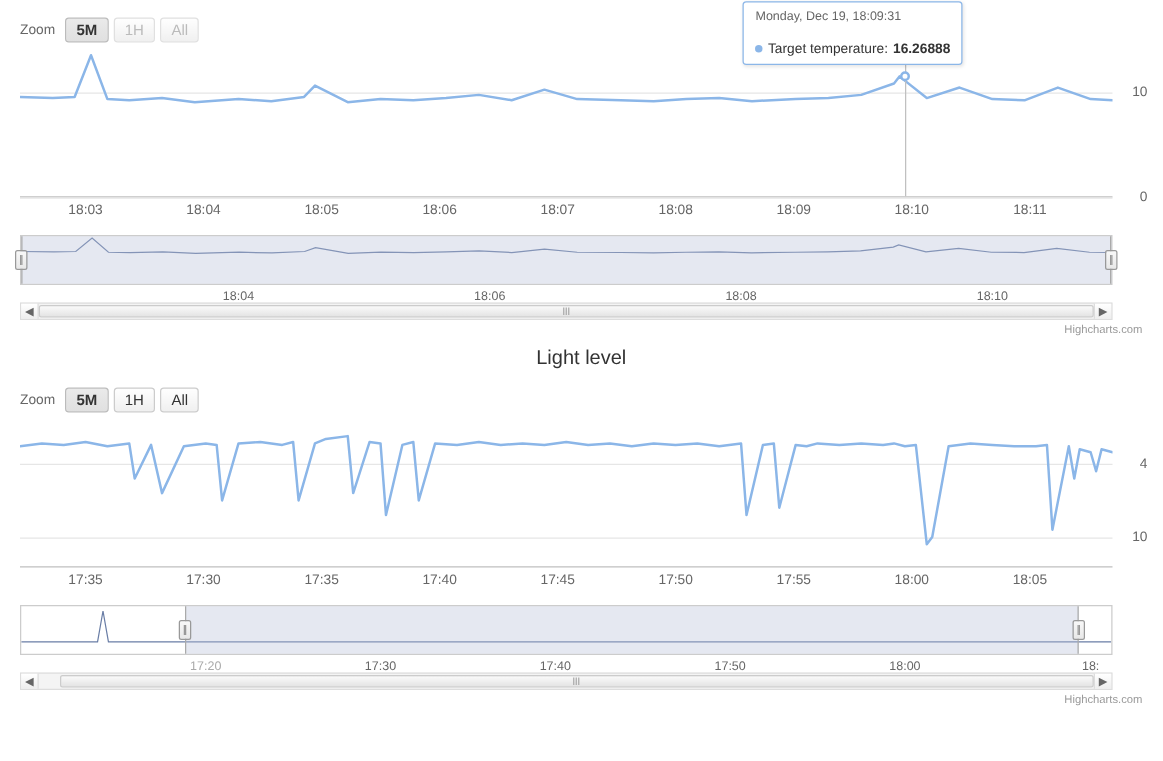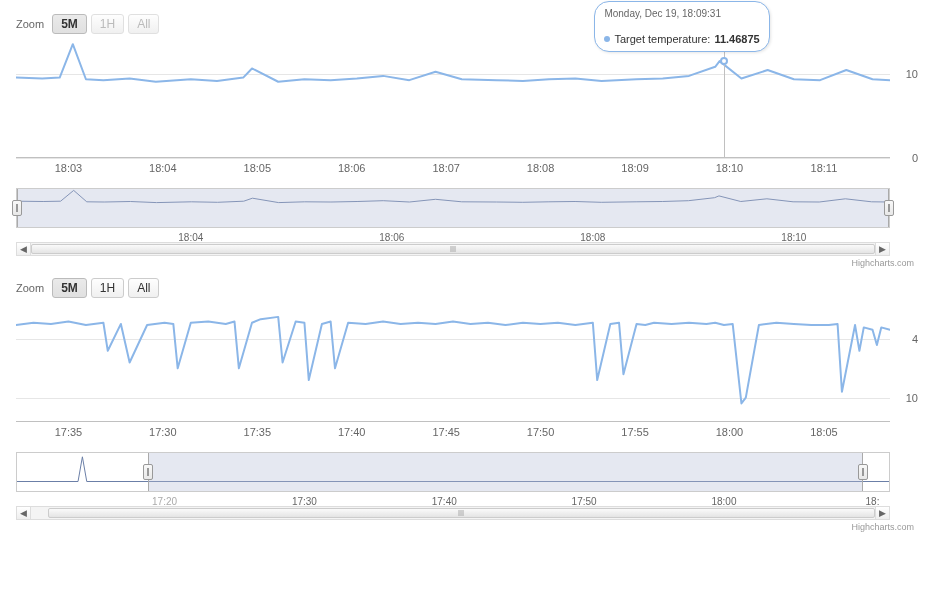--- a/index.html
+++ b/index.html
@@ -58,21 +58,21 @@
   .ytick { position:absolute;right:-28px;color:#666;font-size:11px;transform:translateY(-50%);}
   .xaxis { position: relative; height: 18px; margin-right:30px; margin-left:6px;}
   .xtick { position:absolute; top:4px; color:#666; font-size:11px; transform:translateX(-50%);}
   svg.series { position:absolute; left:0; top:0; width:100%; height:100%; }
   .line { fill:none; stroke:#8bb6e8; stroke-width:2; stroke-linejoin:round; stroke-linecap:round;}
   .nav-line { fill:none; stroke:#6a7ea6; stroke-width:1; }
   .tooltip {
     position:absolute;
     background:#fff;
     border:1px solid #8bb6e8;
-    border-radius:15px;
+    border-radius:3px;
     padding:6px 9px;
     font-size:11px;
     color:#333;
     box-shadow: 1px 1px 3px rgba(0,0,0,0.1);
     white-space: nowrap;
     z-index: 5;
   }
   .tooltip .t-row { display:flex; align-items:center; gap:4px; margin-top:14px;}
   .dot{width:6px;height:6px;border-radius:50%;background:#8bb6e8;display:inline-block;}
   .marker {position:absolute; width:8px;height:8px;border:2px solid #8bb6e8;background:#fff;border-radius:50%;transform:translate(-50%,-50%);z-index:4;}
@@ -133,21 +133,21 @@
       <svg class="series" viewBox="0 0 880 118" preserveAspectRatio="none">
         <path class="line" d="M0.0 37.9 L26.4 38.8 L44.0 37.9 L57.2 4.2 L70.4 39.6 L88.0 40.5 L114.4 38.8 L140.8 42.1 L176.0 39.6 L202.4 41.3 L228.8 37.9 L237.6 28.7 L264.0 42.1 L290.4 39.6 L316.8 40.5 L343.2 38.8 L369.6 36.2 L396.0 40.5 L422.4 32.0 L448.8 39.6 L484.0 40.5 L510.4 41.3 L536.8 39.6 L563.2 38.8 L589.6 41.3 L624.8 39.6 L651.2 38.8 L677.6 36.2 L704.0 27.0 L708.4 21.3 L730.4 38.8 L756.8 30.3 L783.2 39.6 L809.6 40.5 L836.0 30.3 L862.4 39.6 L880.0 40.5 "></path>
       </svg>
       <div class="crosshair" style="left:708.4000000000001px"></div>
         <div class="marker" style="left:708.4000000000001px;top:21.33482142857143px"></div>
         <div class="tooltip" style="left:578.4000000000001px;top:-38.66517857142857px">
        <div style="font-size:10px;color:#666">Monday, Dec 19, 18:09:31</div>
        <div class="t-row">
             <span class="dot"></span>
          <span>Target temperature:</span>
-         <b>11.46875</b>
+         <b>16.26888</b>
        </div>
      </div>
     </div>
     <div class="xaxis">
         <div class="xtick" style="left:6.00%">18:03</div>
         <div class="xtick" style="left:16.80%">18:04</div>
         <div class="xtick" style="left:27.61%">18:05</div>
         <div class="xtick" style="left:38.41%">18:06</div>
         <div class="xtick" style="left:49.22%">18:07</div>
         <div class="xtick" style="left:60.02%">18:08</div>
@@ -178,20 +178,21 @@
               <span></span>
               <span></span>
             </div>
         </div>
       </div>
       <div class="sb-btn right">▶</div>
     </div>
     <div class="credit">Highcharts.com</div>
   </div>
   <div class="chart-block">
+    <div class="chart-title">Light level</div>
     <div class="toolbar">
       <span class="zoom-label">Zoom</span>
       <span class="zoom-btn active ">5M</span>
         <span class="zoom-btn  ">1H</span>
         <span class="zoom-btn  ">All</span>
     </div>
     <div class="plot-area" style="height:118px">
       <div class="gridline" style="top:94.4px"></div>
         <div class="gridline" style="top:35.400000000000006px"></div>
         <div class="ytick" style="top:94.4px">10</div>

